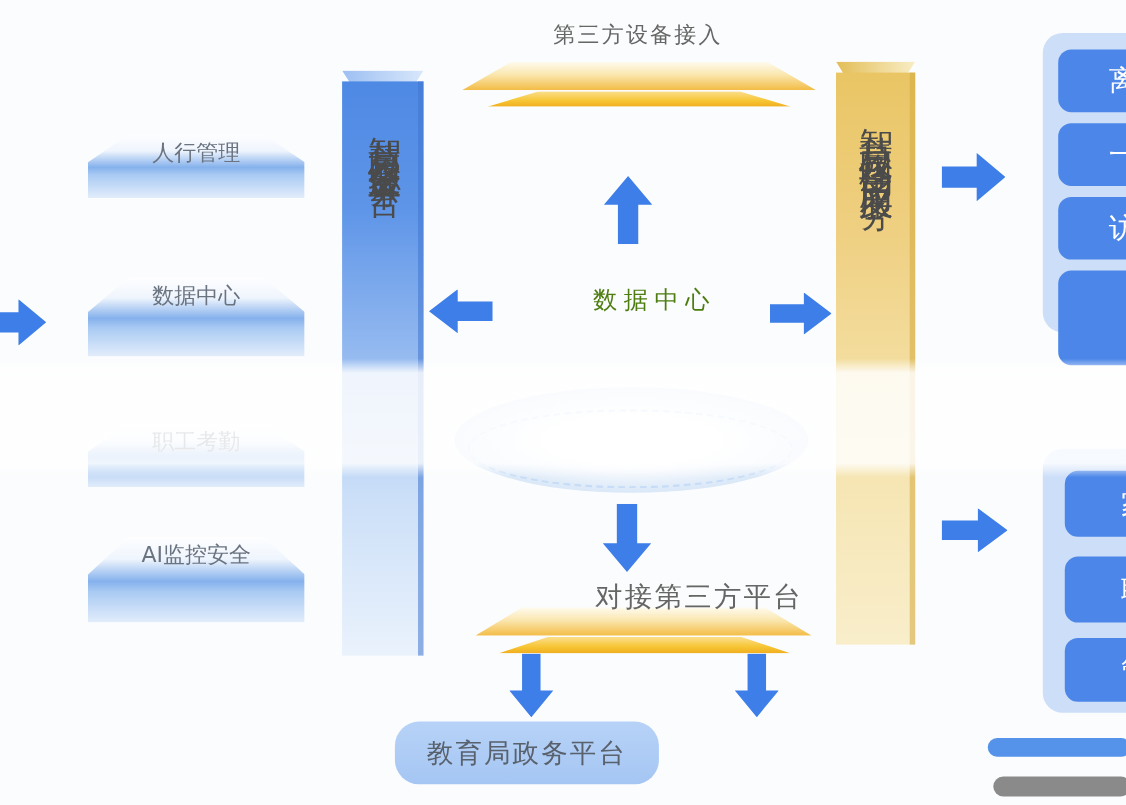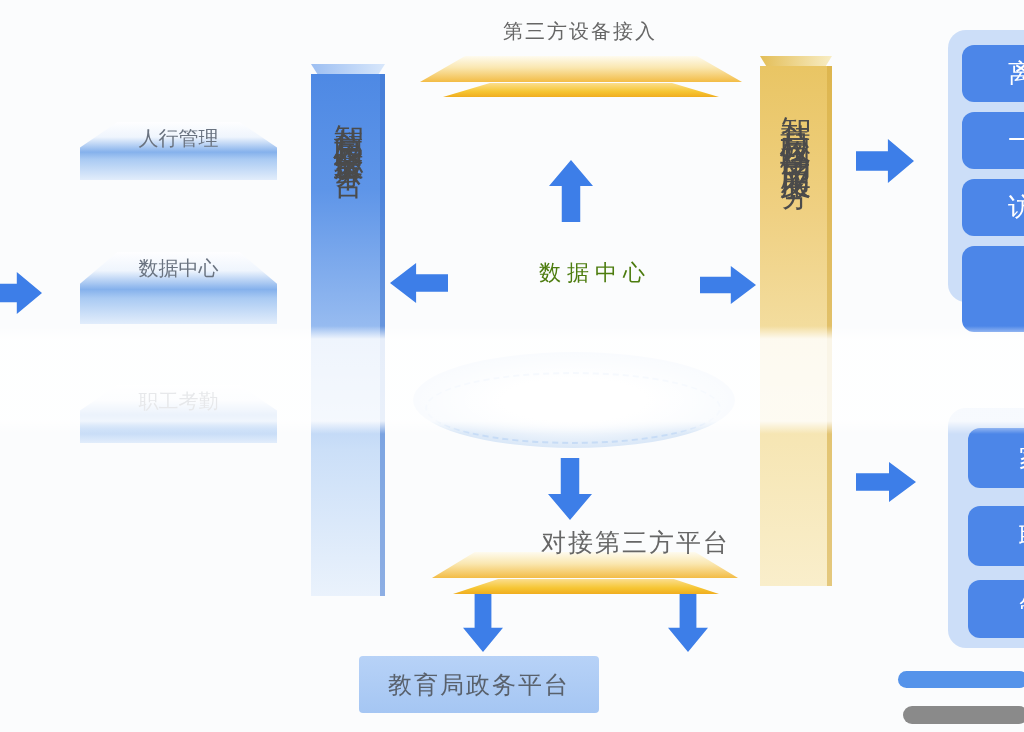--- a/index.html
+++ b/index.html
@@ -54,21 +54,21 @@
   
   .diagram-label{position:absolute;text-align:center;color:#666;z-index:9;}
 
   
   .ellipse-outer{position:absolute;left:413px;top:352px;width:322px;height:96px;border-radius:50%;
     background:radial-gradient(ellipse at center,#FFFFFF 32%,#DCE9F8 68%,#BFD6F3 100%);z-index:3;}
   .ellipse-dash{position:absolute;left:425px;top:372px;width:296px;height:72px;border-radius:50%;
     border:2px dashed #C7DCF6;box-sizing:border-box;z-index:4;}
 
   
-  .ext-box{position:absolute;height:57px;border-radius:4px;z-index:9;
+  .ext-box{position:absolute;height:57px;border-radius:22px;z-index:9;
     background:linear-gradient(180deg,#B7D2F7,#A5C6F3);
     display:flex;align-items:center;justify-content:center;
     color:#59616c;font-size:24px;letter-spacing:2px;}
 
   
   .svc-container{position:absolute;left:948px;width:100px;border-radius:18px;
     background:#CCDEF8;z-index:7;}
   .svc-box{position:absolute;width:118px;border-radius:12px;background:#4C86E8;
     display:flex;align-items:center;justify-content:center;
     color:#fff;font-size:26px;z-index:8;}
@@ -92,20 +92,23 @@
   <div class="arrow ar-right abs" style="left:-14px;top:272px;width:56px;height:42px;"></div>
 
   <div class="trap" style="top:122px;height:58px;">
     <span>人行管理</span>
   </div>
   <div class="trap" style="top:252px;height:72px;">
     <span>数据中心</span>
   </div>
   <div class="trap" style="top:385px;height:58px;">
     <span>职工考勤</span>
+  </div>
+  <div class="trap" style="top:488px;height:78px;">
+    <span>AI监控安全</span>
   </div>
 
   <div class="vbar vbar-blue" style="left:311px;top:64px;width:74px;height:532px;">
     <div class="cap"></div>
     <div class="body"></div>
     <div class="side"></div>
     <div class="vlabel" style="font-size:30px;letter-spacing:5px;">智慧校园综合服务平台</div>
   </div>
 
   <div class="diagram-label" style="left:430px;top:18px;width:300px;font-size:20px;letter-spacing:2px;">第三方设备接入</div>

